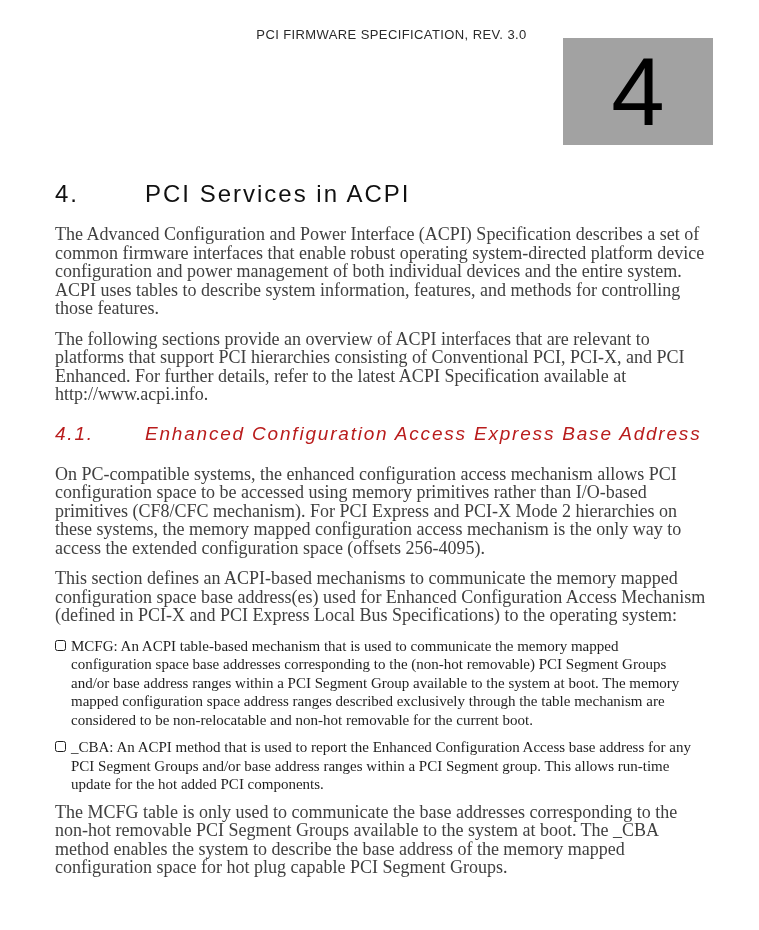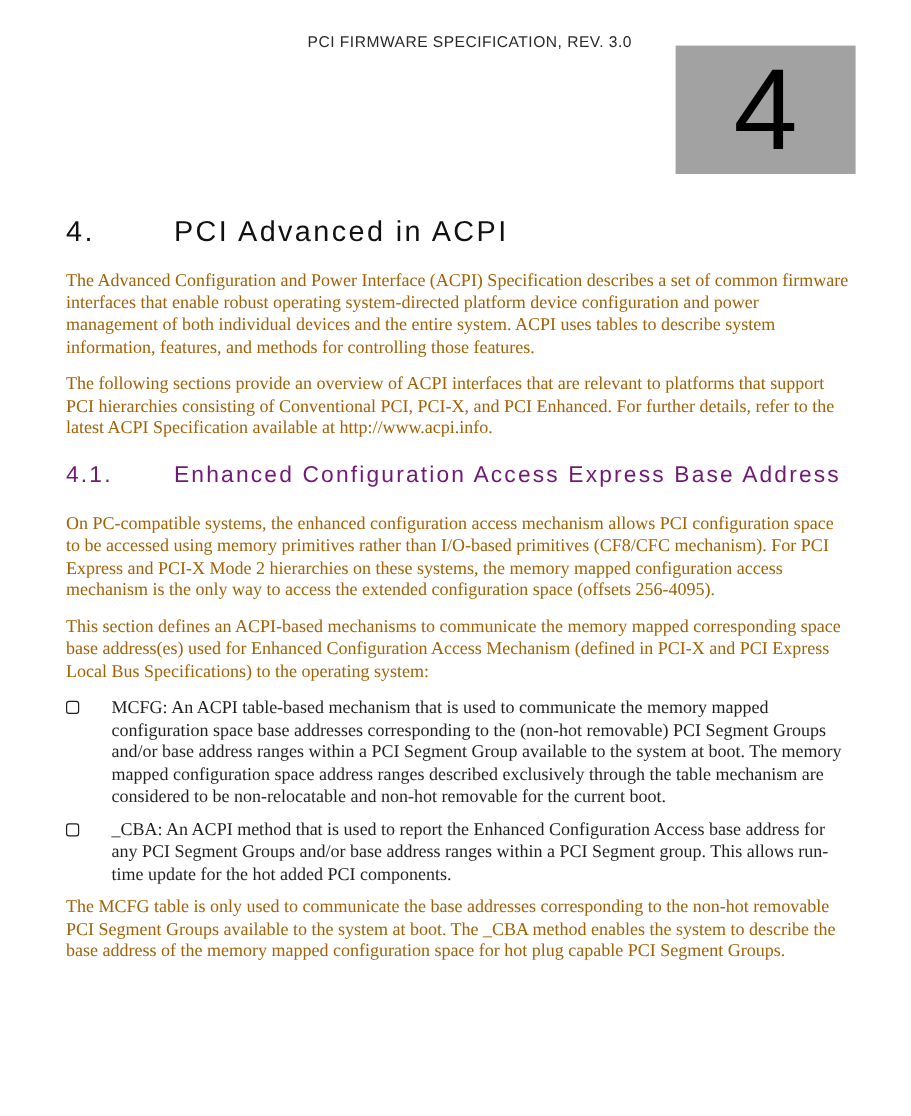--- a/index.html
+++ b/index.html
@@ -54,81 +54,82 @@
     color: #111111;
     margin-bottom: 17px;
   }
   .h2 {
     display: flex;
     font-family: "Liberation Sans", sans-serif;
     font-size: 19px;
     font-weight: 400;
     letter-spacing: 1.8px;
     line-height: 1.65;
-    color: #701a75;
+    color: #b91c1c;
     margin-top: 14px;
     margin-bottom: 16px;
+    font-style: italic;
   }
   .h-num { flex: 0 0 90px; }
   .h2 .h-title { width: 560px; }
   .para {
-    font-size: 15px;
+    font-size: 18px;
     line-height: 18.5px;
     margin-bottom: 12px;
-    color: #a16207;
+    color: #404040;
   }
   .bullet-list { margin-bottom: 4px; }
   .bullet-item {
     display: flex;
     align-items: flex-start;
     margin-bottom: 9px;
   }
   .bullet-square {
     flex: 0 0 11px;
     width: 11px;
     height: 11px;
     border: 1.7px solid #1f1f1f;
     border-radius: 2.5px;
     margin-top: 3px;
   }
   .bullet-text {
-    margin-left: 27px;
+    margin-left: 5px;
     font-size: 15px;
     line-height: 18.5px;
     width: 628px;
   }
 </style>
 </head>
 <body>
 
 <div class="page">
 
   <div class="running-header">PCI FIRMWARE SPECIFICATION, REV. 3.0</div>
 
   <div class="chapter-tab" style="background-color: rgb(162, 162, 162);">4</div>
 
   <div class="content">
 
     <div class="h1">
       <span class="h-num">4.</span>
-      <span class="h-title">PCI Advanced in ACPI</span>
+      <span class="h-title">PCI Services in ACPI</span>
     </div>
 
     <p class="para">The Advanced Configuration and Power Interface (ACPI) Specification describes a set of common firmware interfaces that enable robust operating system-directed platform device configuration and power management of both individual devices and the entire system.  ACPI uses tables to describe system information, features, and methods for controlling those features.</p>
 
     <p class="para">The following sections provide an overview of ACPI interfaces that are relevant to platforms that support PCI hierarchies consisting of Conventional PCI, PCI-X, and PCI Enhanced.  For further details, refer to the latest ACPI Specification available at http://www.acpi.info.</p>
 
     <div class="h2">
       <span class="h-num">4.1.</span>
       <span class="h-title">Enhanced Configuration Access Express Base Address</span>
     </div>
 
     <p class="para">On PC-compatible systems, the enhanced configuration access mechanism allows PCI configuration space to be accessed using memory primitives rather than I/O-based primitives (CF8/CFC mechanism).  For PCI Express and PCI-X Mode 2 hierarchies on these systems, the memory mapped configuration access mechanism is the only way to access the extended configuration space (offsets 256-4095).</p>
 
-    <p class="para">This section defines an ACPI-based mechanisms to communicate the memory mapped corresponding space base address(es) used for Enhanced Configuration Access Mechanism (defined in PCI-X and PCI Express Local Bus Specifications) to the operating system:</p>
+    <p class="para">This section defines an ACPI-based mechanisms to communicate the memory mapped configuration space base address(es) used for Enhanced Configuration Access Mechanism (defined in PCI-X and PCI Express Local Bus Specifications) to the operating system:</p>
 
     <div class="bullet-list">
 
       <div class="bullet-item">
         <span class="bullet-square"></span>
         <span class="bullet-text">MCFG:  An ACPI table-based mechanism that is used to communicate the memory mapped configuration space base addresses corresponding to the (non-hot removable) PCI Segment Groups and/or base address ranges within a PCI Segment Group available to the system at boot. The memory mapped configuration space address ranges described exclusively through the table mechanism are considered to be non-relocatable and non-hot removable for the current boot.</span>
       </div>
 
       <div class="bullet-item">
         <span class="bullet-square"></span>

